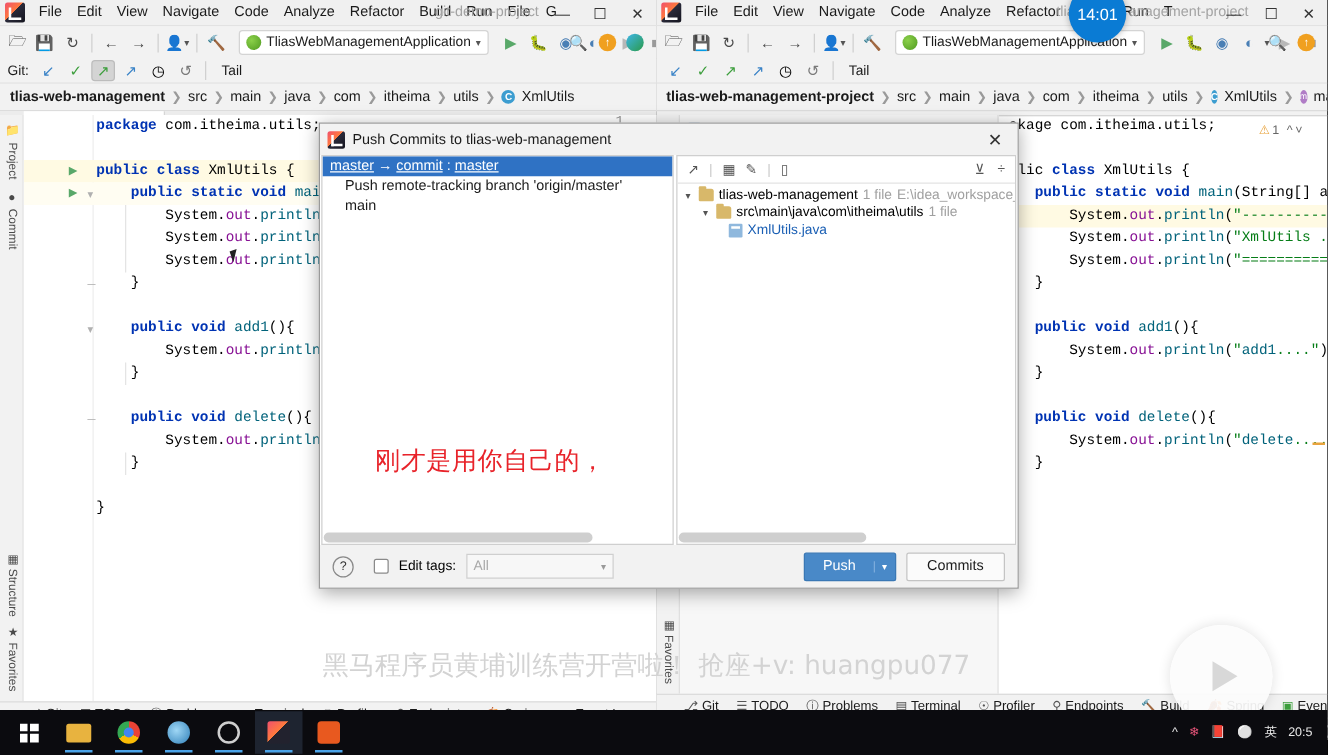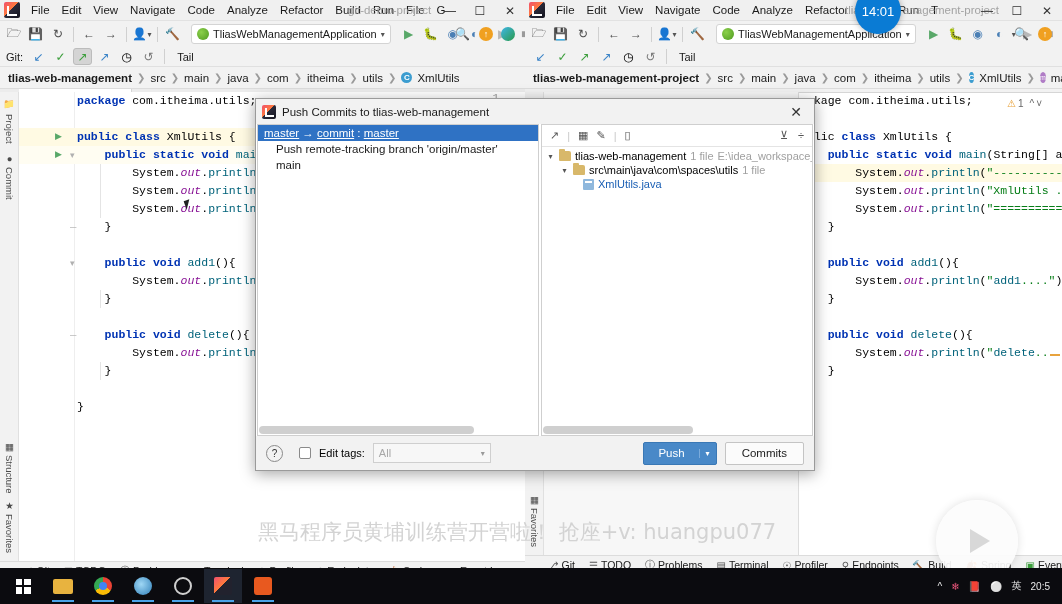--- a/index.html
+++ b/index.html
@@ -120,21 +120,21 @@
   .gutter {
     position: absolute; left: 0; top: 0; bottom: 0; width: 56px; background: #fff;
     border-right: 1px solid #eee;
   }
   .gl { position: absolute; right: 26px; color: #999; font-size: 11px;
         font-family: "Liberation Mono", monospace; text-align: right; width: 24px; }
   .gmark { position: absolute; font-size: 9px; }
   .cl { position: absolute; white-space: pre; }
   .k { color: #0033b3; font-weight: bold; }
   .s { color: #067d17; }
-  .f { color: #871094; font-style: italic; }
+  .f { color: #871094; }
   .mth { color: #00627a; }
   .hl-line { position: absolute; left: 0; right: 0; height: 18px; background: #fffae3; }
   .indentline { position: absolute; width: 1px; background: #e4e4e4; }
 
   .statusline {
     position: absolute; left: 0; right: 0; height: 19px; background: #f2f2f2;
     border-top: 1px solid #dcdcdc; display: flex; align-items: center;
     padding-left: 22px; gap: 14px; font-size: 10.5px; color: #1a1a1a;
   }
   .sl-item { display: flex; align-items: center; gap: 3px; white-space: nowrap; }
@@ -735,21 +735,21 @@
             <div class="ftree-row" style="padding-left: 4px;">
               <span class="chev">▾</span>
               <span class="folder"></span>
               <span>tlias-web-management</span>
               <span class="muted">1 file</span>
               <span class="muted">E:\idea_workspace_wh\wh_huar</span>
             </div>
             <div class="ftree-row" style="padding-left: 18px;">
               <span class="chev">▾</span>
               <span class="folder"></span>
-              <span>src\main\java\com\spaces\utils</span>
+              <span>src\main\java\com\itheima\utils</span>
               <span class="muted">1 file</span>
             </div>
             <div class="ftree-row" style="padding-left: 32px;">
               <span class="jfile" style="margin-left: 9px;"></span>
               <span style="color: rgb(26, 95, 180);">XmlUtils.java</span>
             </div>
           </div>
         <div class="hscroll" style="left:1px; bottom:1px; width:150px;"></div>
       </div>
     </div>
@@ -764,20 +764,21 @@
       </div>
       <div class="btn-push" style="margin-left:auto;">
         <span class="main">Push</span>
         <span class="split">▾</span>
       </div>
       <div class="btn-cancel">Commits</div>
     </div>
   </div>
 
   <div class="redtext" style="left:300px; top:328px;">
+    <div>刚才是用你自己的，</div>
   </div>
 
   <div class="watermark" style="left:258px; top:518px;">黑马程序员黄埔训练营开营啦！ 抢座+v: huangpu077</div>
   <div class="csdn" style="left:855px; top:573px;">CSDN @shangxianjiao</div>
 
   <div class="taskbar">
     <div class="tb-app">
       <div style="width:15px;height:15px;display:grid;grid-template-columns:1fr 1fr;grid-gap:2px;">
         <div style="background:#fff"></div>
           <div style="background:#fff"></div>

